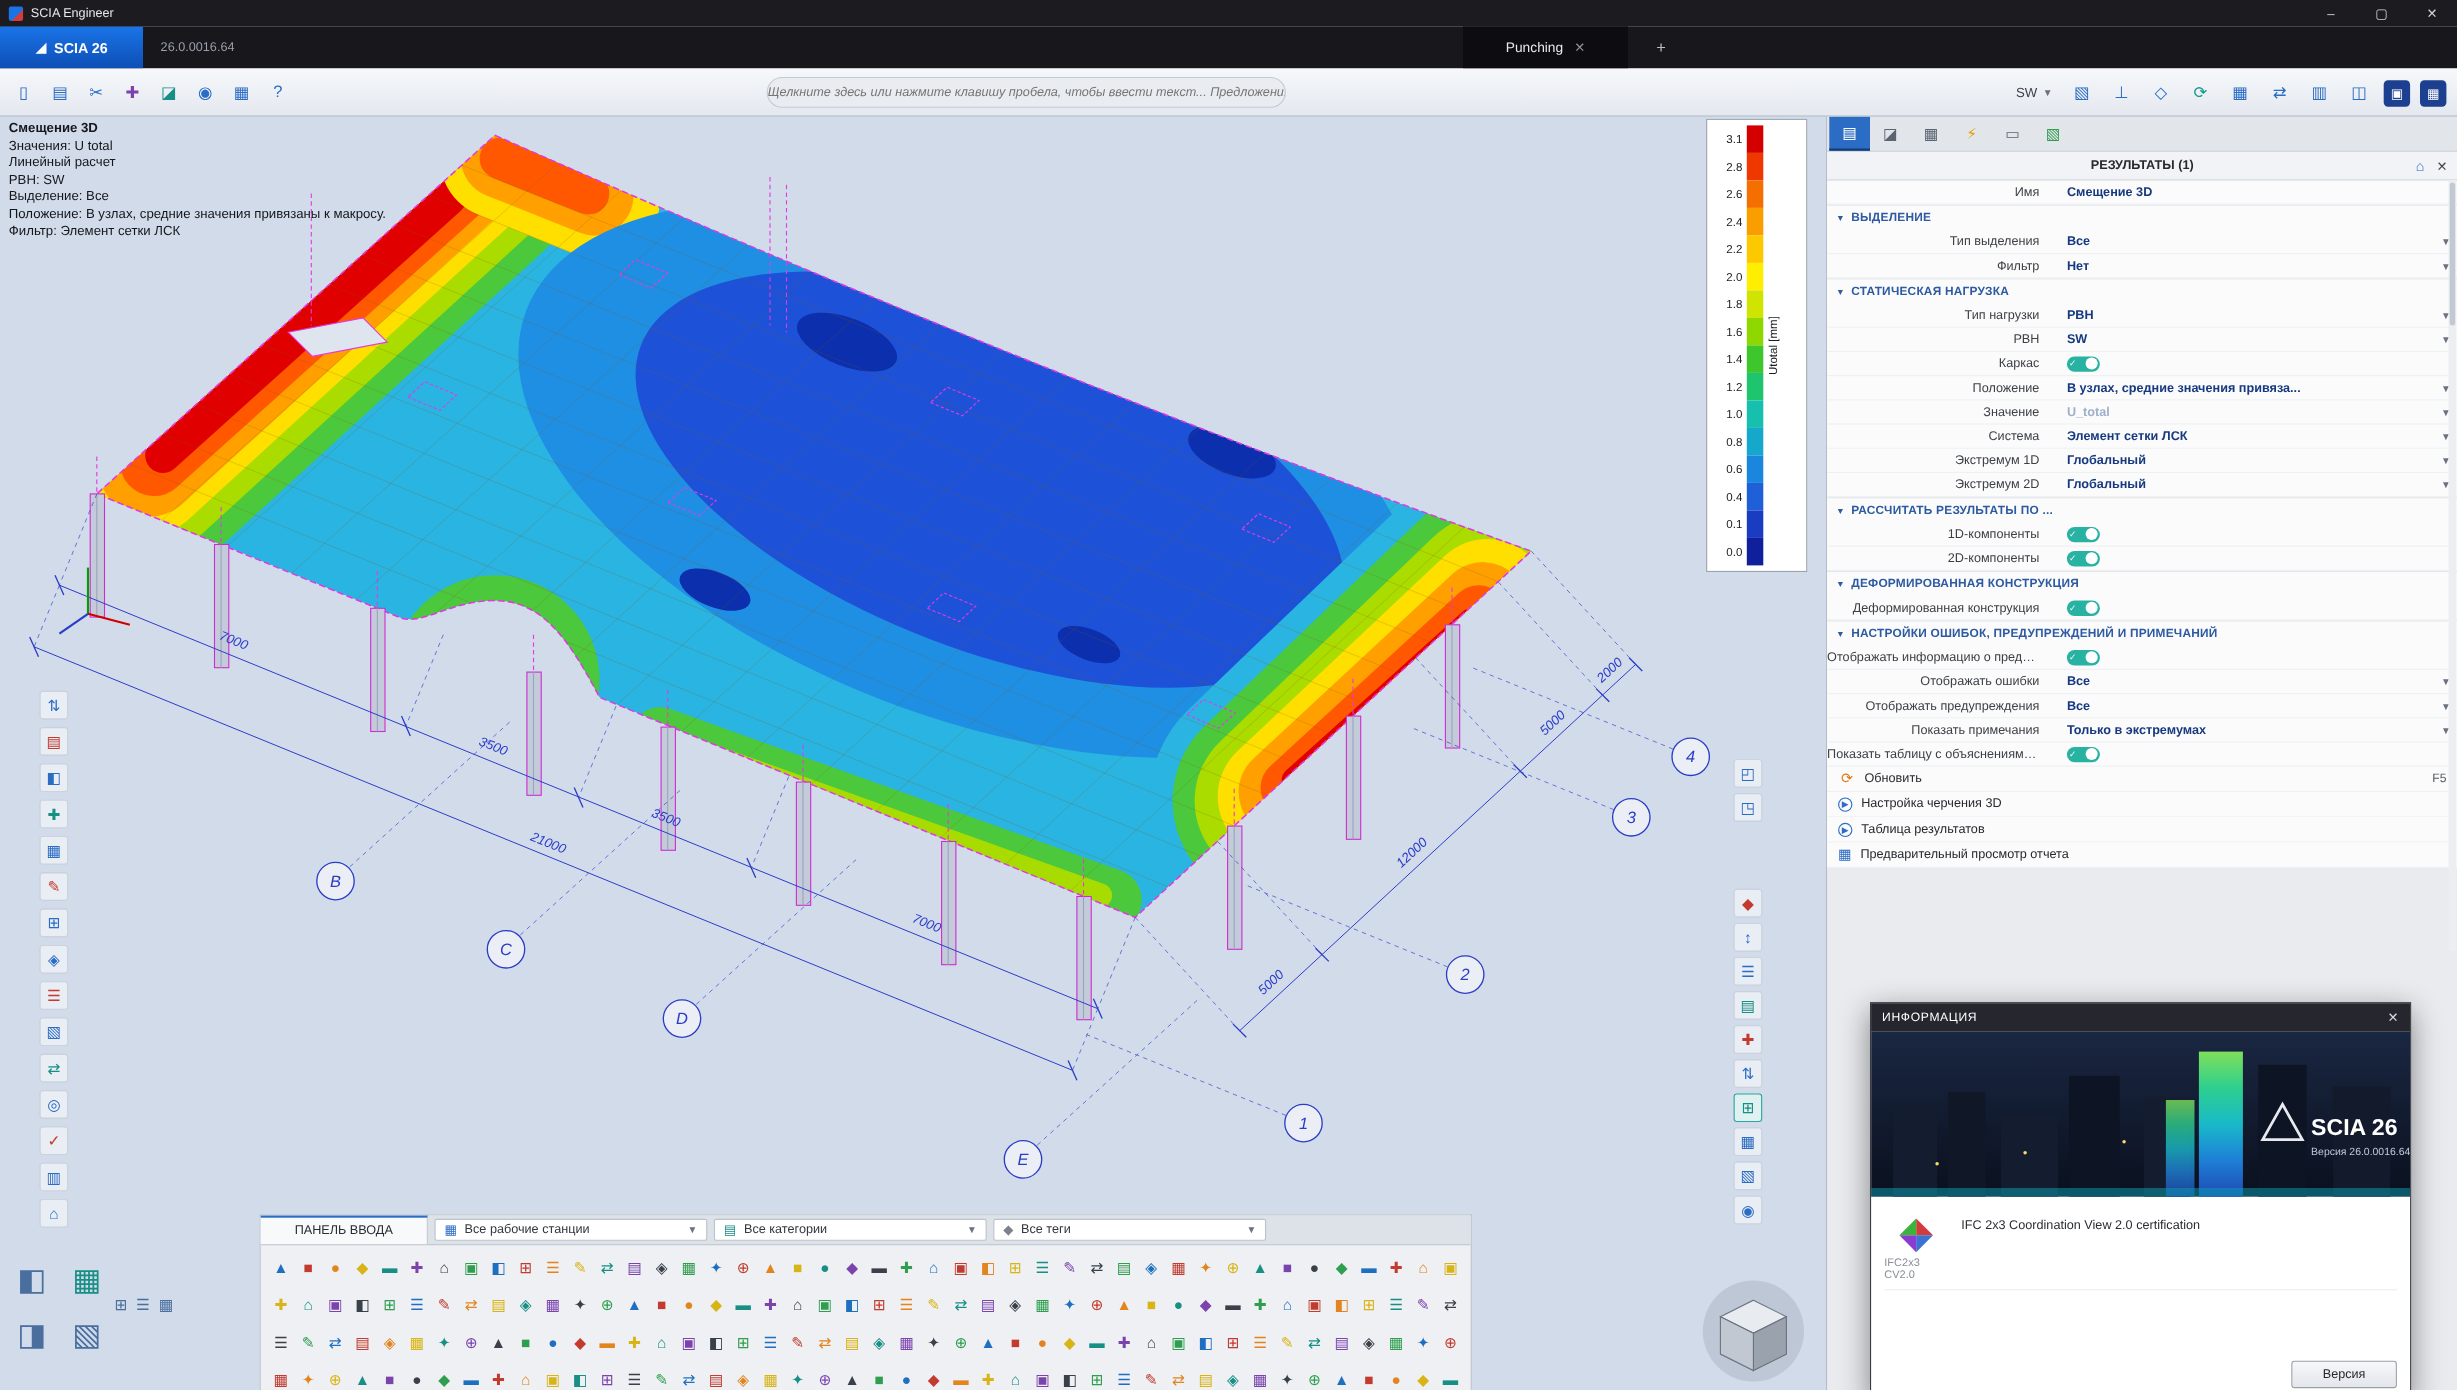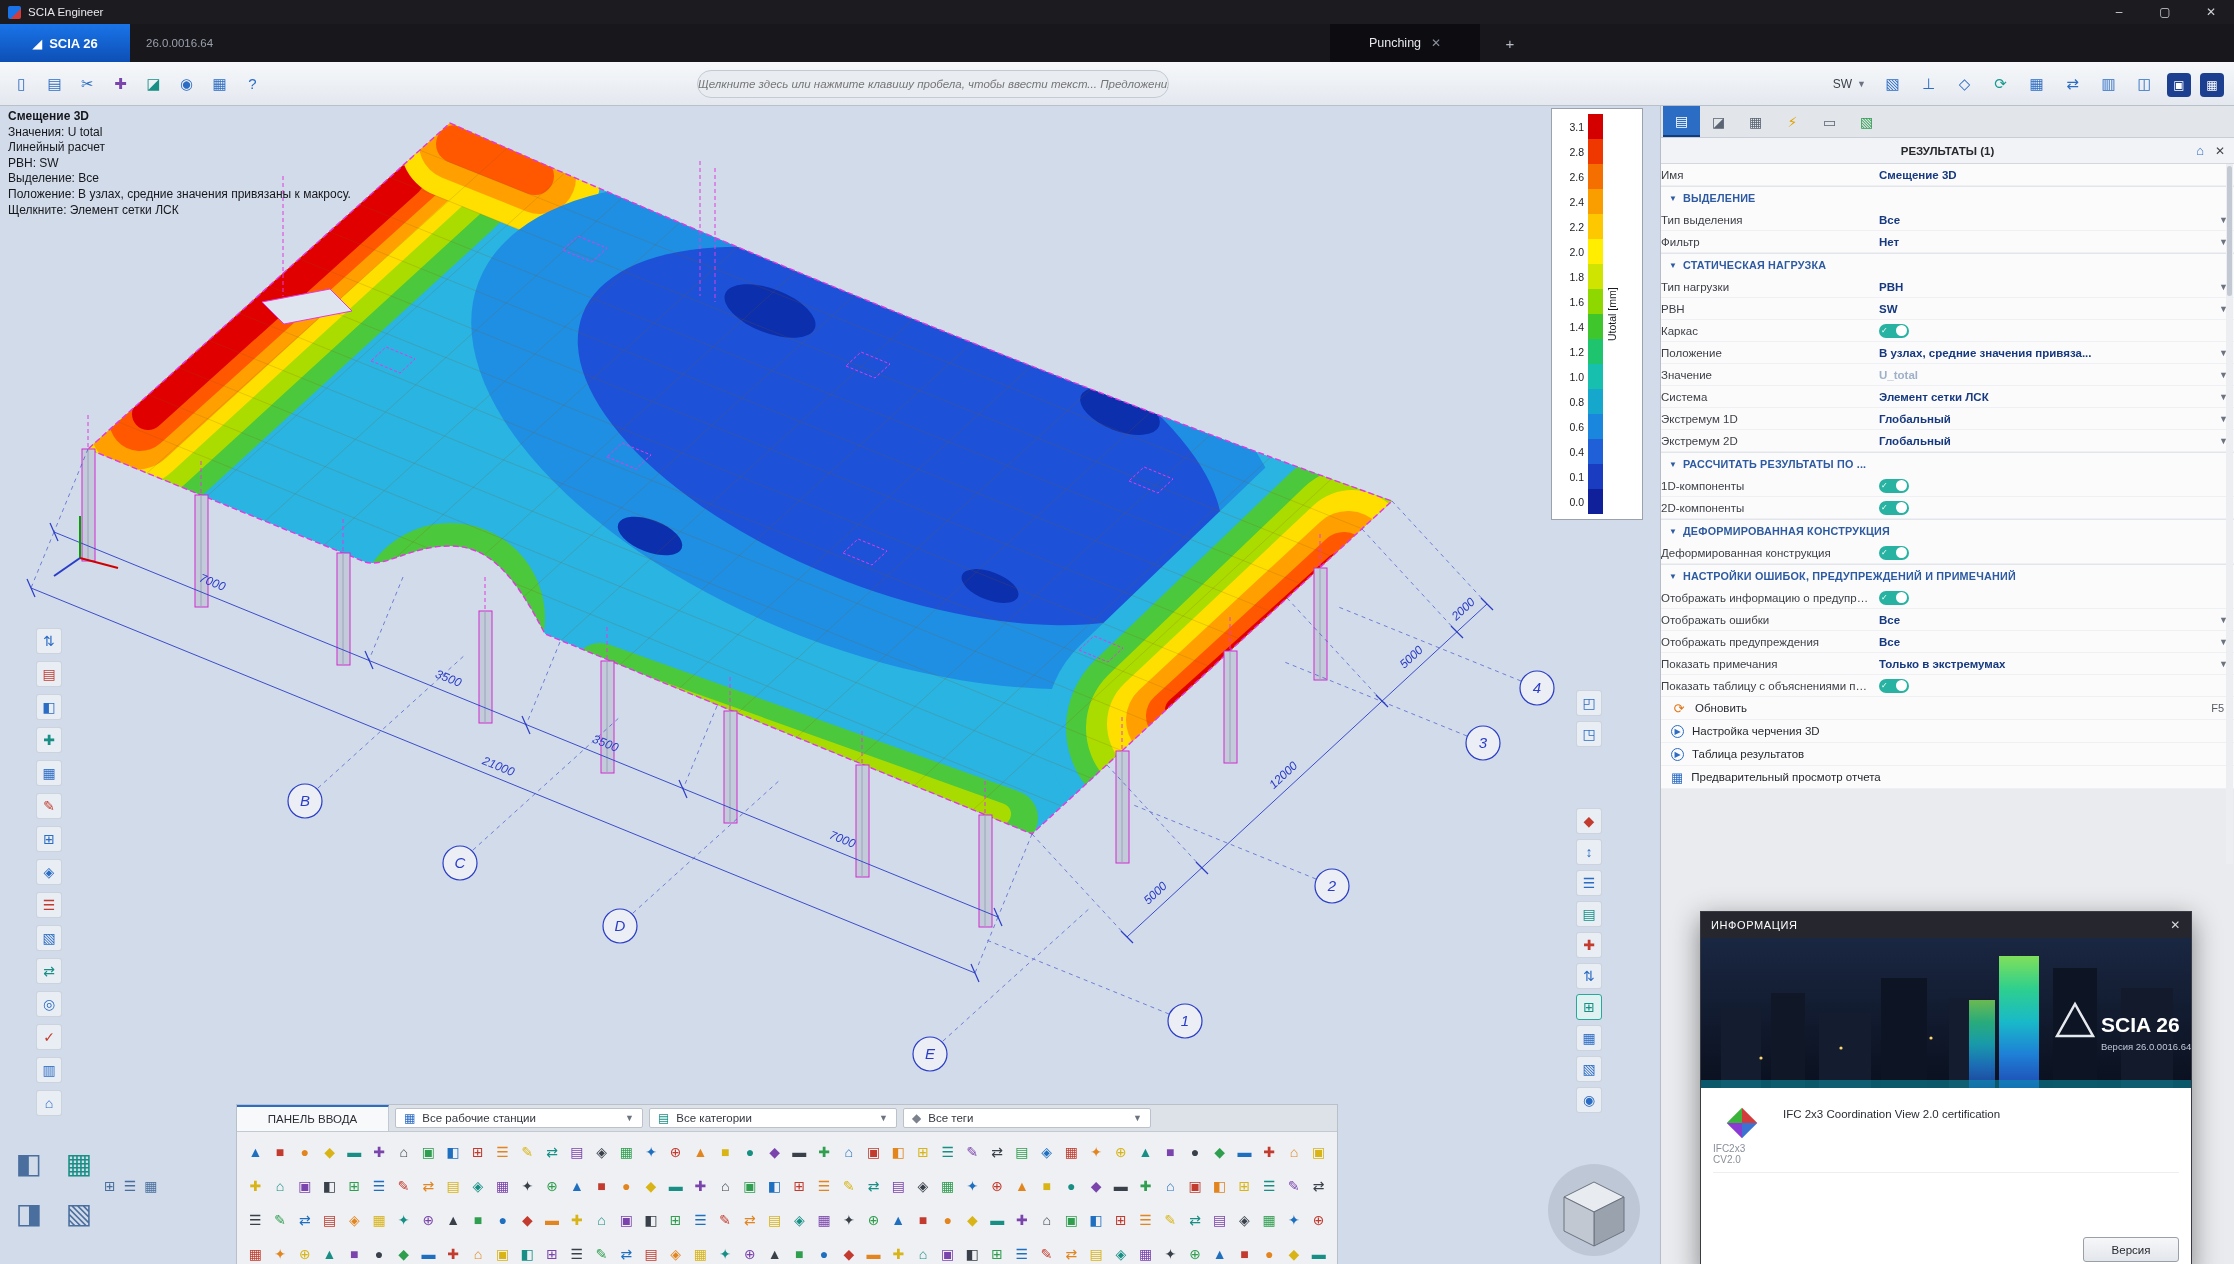--- a/index.html
+++ b/index.html
@@ -79,21 +79,21 @@
     border-left:1px solid #b6bdc8;z-index:10}
   #panel-tabs{height:32px;background:#e2e5ea;display:flex;align-items:stretch;border-bottom:1px solid #c9ced6;padding-left:2px}
   .ptab{width:37px;display:flex;align-items:center;justify-content:center;font-size:14px}
   .ptab.active{background:#2b6cc4;border-bottom:2px solid #123c7c}
   .panel-title-row{height:26px;background:#f2f3f6;border-bottom:1px solid #d4d8de;position:relative;
     display:flex;align-items:center;justify-content:center;font-weight:bold;font-size:11.5px;color:#26292e}
   .pt-home{position:absolute;right:30px;color:#2b6cc4;font-size:13px}
   .pt-close{position:absolute;right:9px;color:#44474d;font-size:12px}
   #prop-rows{background:#fbfbfc}
   .p-row{height:22px;display:flex;align-items:center;border-bottom:1px solid #eef0f3;position:relative;padding-right:18px}
-  .p-label{width:218px;padding-right:9px;color:#3c3f45;font-size:11.5px;
+  .p-label{width:218px;text-align:right;padding-right:25px;color:#3c3f45;font-size:11.5px;
     white-space:nowrap;overflow:hidden;text-overflow:ellipsis;flex:none}
   .p-val{flex:1;display:flex;align-items:center;min-width:0}
   .v-text{font-weight:bold;color:#16397f;font-size:11.5px;white-space:nowrap;overflow:hidden;text-overflow:ellipsis}
   .v-text.muted{color:#9fb0c8;font-weight:bold}
   .chev-dd{position:absolute;right:6px;color:#6b7280;font-size:9px}
   .tgl{width:30px;height:14px;border-radius:8px;background:#28b2a2;display:inline-flex;align-items:center;
     justify-content:space-between;padding:0 2px}
   .tgl .chk{color:#fff;font-size:8px;line-height:1}
   .tgl .knob{width:11px;height:11px;border-radius:50%;background:#fff}
   .p-sec{height:23px;display:flex;align-items:center;gap:6px;padding-left:8px;border-top:1px solid #e2e5e9;background:#fbfbfc}
@@ -397,21 +397,21 @@
   </g>
 </svg>
 
   <div id="scene-info">
       <div class="bold">Смещение 3D</div>
       <div>Значения: U total</div>
       <div>Линейный расчет</div>
       <div>РВН: SW</div>
       <div>Выделение: Все</div>
       <div>Положение: В узлах, средние значения привязаны к макросу.</div>
-      <div>Щелкните: Элемент сетки ЛСК</div>
+      <div>Фильтр: Элемент сетки ЛСК</div>
     </div>
 
   <div id="legend">
     <div class="lg-col" id="legend-rows">
         <div class="lg-row">
           <span class="lg-val">3.1</span>
           <span class="lg-sw" style="background: rgb(212, 0, 0);"></span>
         </div>
         <div class="lg-row">
           <span class="lg-val">2.8</span>

